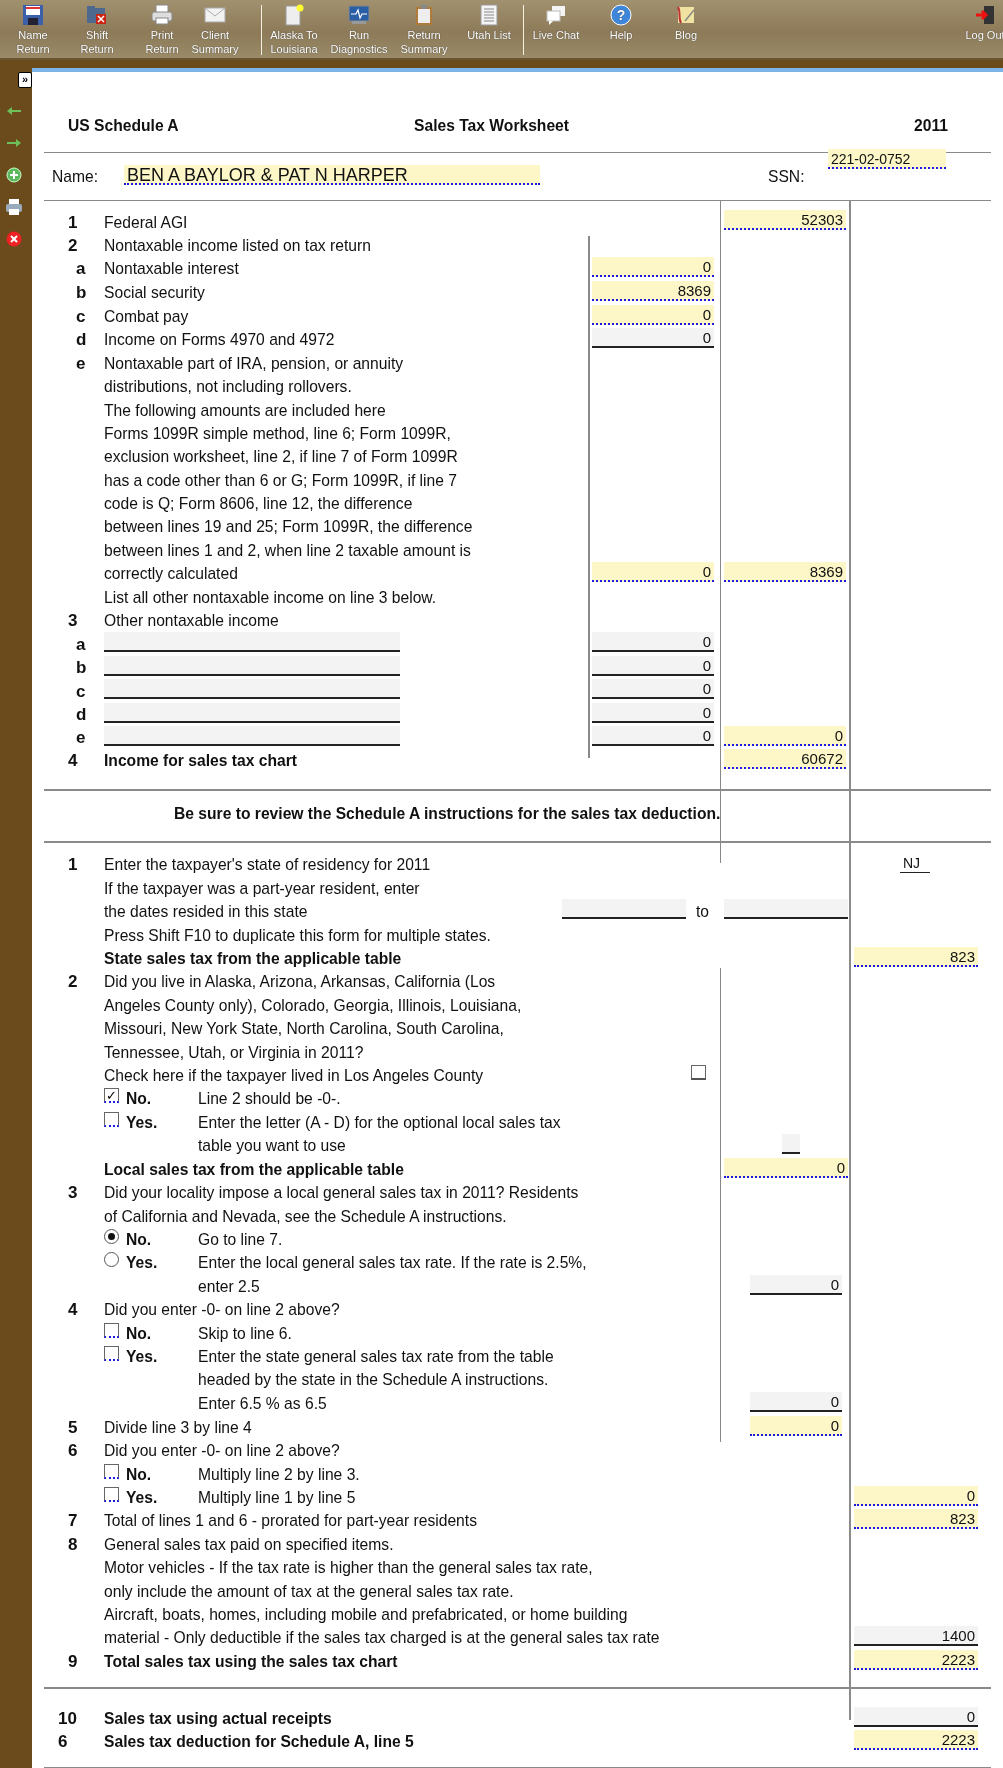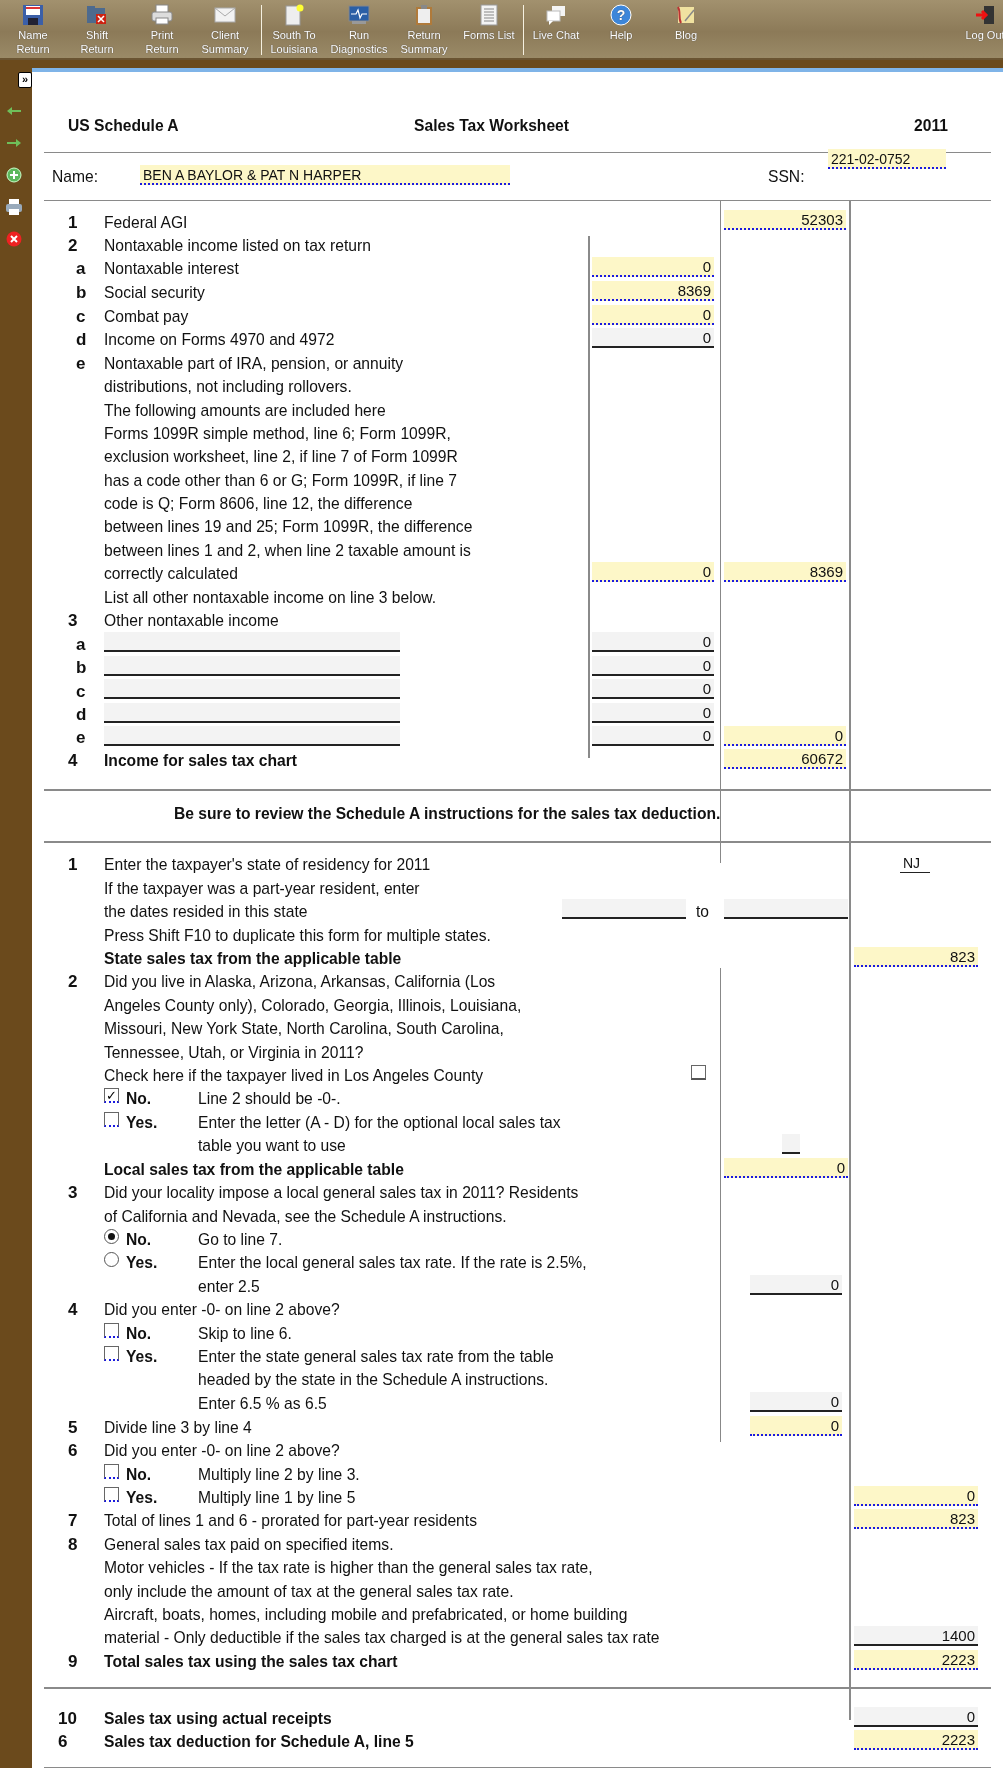--- a/index.html
+++ b/index.html
@@ -55,35 +55,35 @@
   </div>
   <div class="tb-btn" style="left:131px">
     <svg class="tb-icon" viewBox="0 0 22 22">
         <rect x="5" y="1" width="12" height="8" fill="#fff" stroke="#888"></rect>
         <rect x="1" y="8" width="20" height="9" rx="2" fill="#ddd" stroke="#888"></rect>
         <rect x="5" y="14" width="12" height="6" fill="#fff" stroke="#888"></rect>
       </svg>
     <span>Print</span><br>
     <span>Return</span>
   </div>
-  <div class="tb-btn" style="left:194px">
+  <div class="tb-btn" style="left:184px">
     <svg class="tb-icon" viewBox="0 0 22 22">
         <rect x="1" y="4" width="20" height="14" fill="#f2f2f2" stroke="#aaa"></rect>
         <path d="M1 4 L11 12 L21 4" fill="none" stroke="#aaa"></path>
       </svg>
     <span>Client</span><br>
     <span>Summary</span>
   </div>
   <div class="tb-sep" style="left:261px"></div>
   <div class="tb-btn" style="left:263px">
     <svg class="tb-icon" viewBox="0 0 22 22">
         <rect x="3" y="2" width="14" height="19" fill="#eee" stroke="#999"></rect>
         <circle cx="17" cy="4" r="3.5" fill="#ff3"></circle>
       </svg>
-    <span>South To</span><br>
+    <span>Alaska To</span><br>
     <span>Louisiana</span>
   </div>
   <div class="tb-btn" style="left:328px">
     <svg class="tb-icon" viewBox="0 0 22 22">
         <rect x="1" y="2" width="20" height="15" fill="#2a5fa6" stroke="#888"></rect>
         <path d="M3 10 H8 L10 6 L12 14 L14 10 H19" fill="none" stroke="#fff" stroke-width="1.2"></path>
         <rect x="4" y="17" width="14" height="3" fill="#999"></rect>
       </svg>
     <span>Run</span><br>
     <span>Diagnostics</span>
@@ -95,21 +95,21 @@
         <rect x="8" y="1" width="6" height="4" fill="#888"></rect>
       </svg>
     <span>Return</span><br>
     <span>Summary</span>
   </div>
   <div class="tb-btn" style="left:458px">
     <svg class="tb-icon" viewBox="0 0 22 22">
         <rect x="3" y="1" width="16" height="20" fill="#f4f4f4" stroke="#999"></rect>
         <path d="M6 5 H16 M6 8 H16 M6 11 H16 M6 14 H16 M6 17 H16" stroke="#888"></path>
       </svg>
-    <span>Forms List</span>
+    <span>Utah List</span>
   </div>
   <div class="tb-sep" style="left:523px"></div>
   <div class="tb-btn" style="left:525px">
     <svg class="tb-icon" viewBox="0 0 22 22">
         <rect x="7" y="2" width="13" height="10" fill="#f4f4f4"></rect>
         <rect x="2" y="7" width="13" height="10" fill="#fff" stroke="#bbb"></rect>
         <path d="M4 17 L4 21 L8 17" fill="#fff"></path>
       </svg>
     <span>Live Chat</span>
   </div>
@@ -161,21 +161,21 @@
 <div id="collapse">»</div>
 
 <div id="page">
 
   <div class="txt b" style="left:36px; top:43px">US Schedule A</div>
   <div class="txt b" style="left:382px; top:43px">Sales Tax Worksheet</div>
   <div class="txt b" style="left:882px; top:43px">2011</div>
   <div class="hr" style="left:12px; width:947px; top:80px; height:1px"></div>
 
   <div class="txt" style="left:20px; top:94px">Name:</div>
-  <div class="fld calc left" style="left:108px; top:93px; width:370px; font-size:14px">BEN A BAYLOR &amp; PAT N HARPER</div>
+  <div class="fld calc left" style="left:92px; top:93px; width:416px; font-size:18px">BEN A BAYLOR &amp; PAT N HARPER</div>
   <div class="txt" style="left:736px; top:94px">SSN:</div>
   <div class="fld calc left" style="left:796px; top:77px; width:118px; font-size:14px">221-02-0752</div>
   <div class="hr" style="left:12px; width:947px; top:128px; height:1px"></div>
 
   <div class="vr-thin" style="left:688px; top:128px; height:663px"></div>
   <div class="vr" style="left:817px; top:128px; height:663px"></div>
   <div class="vr" style="left:556px; top:164px; height:522px"></div>
 
   <div class="num" style="left:36px; top:140px">1</div>
   <div class="txt" style="left:72px; top:140px">Federal AGI</div>

